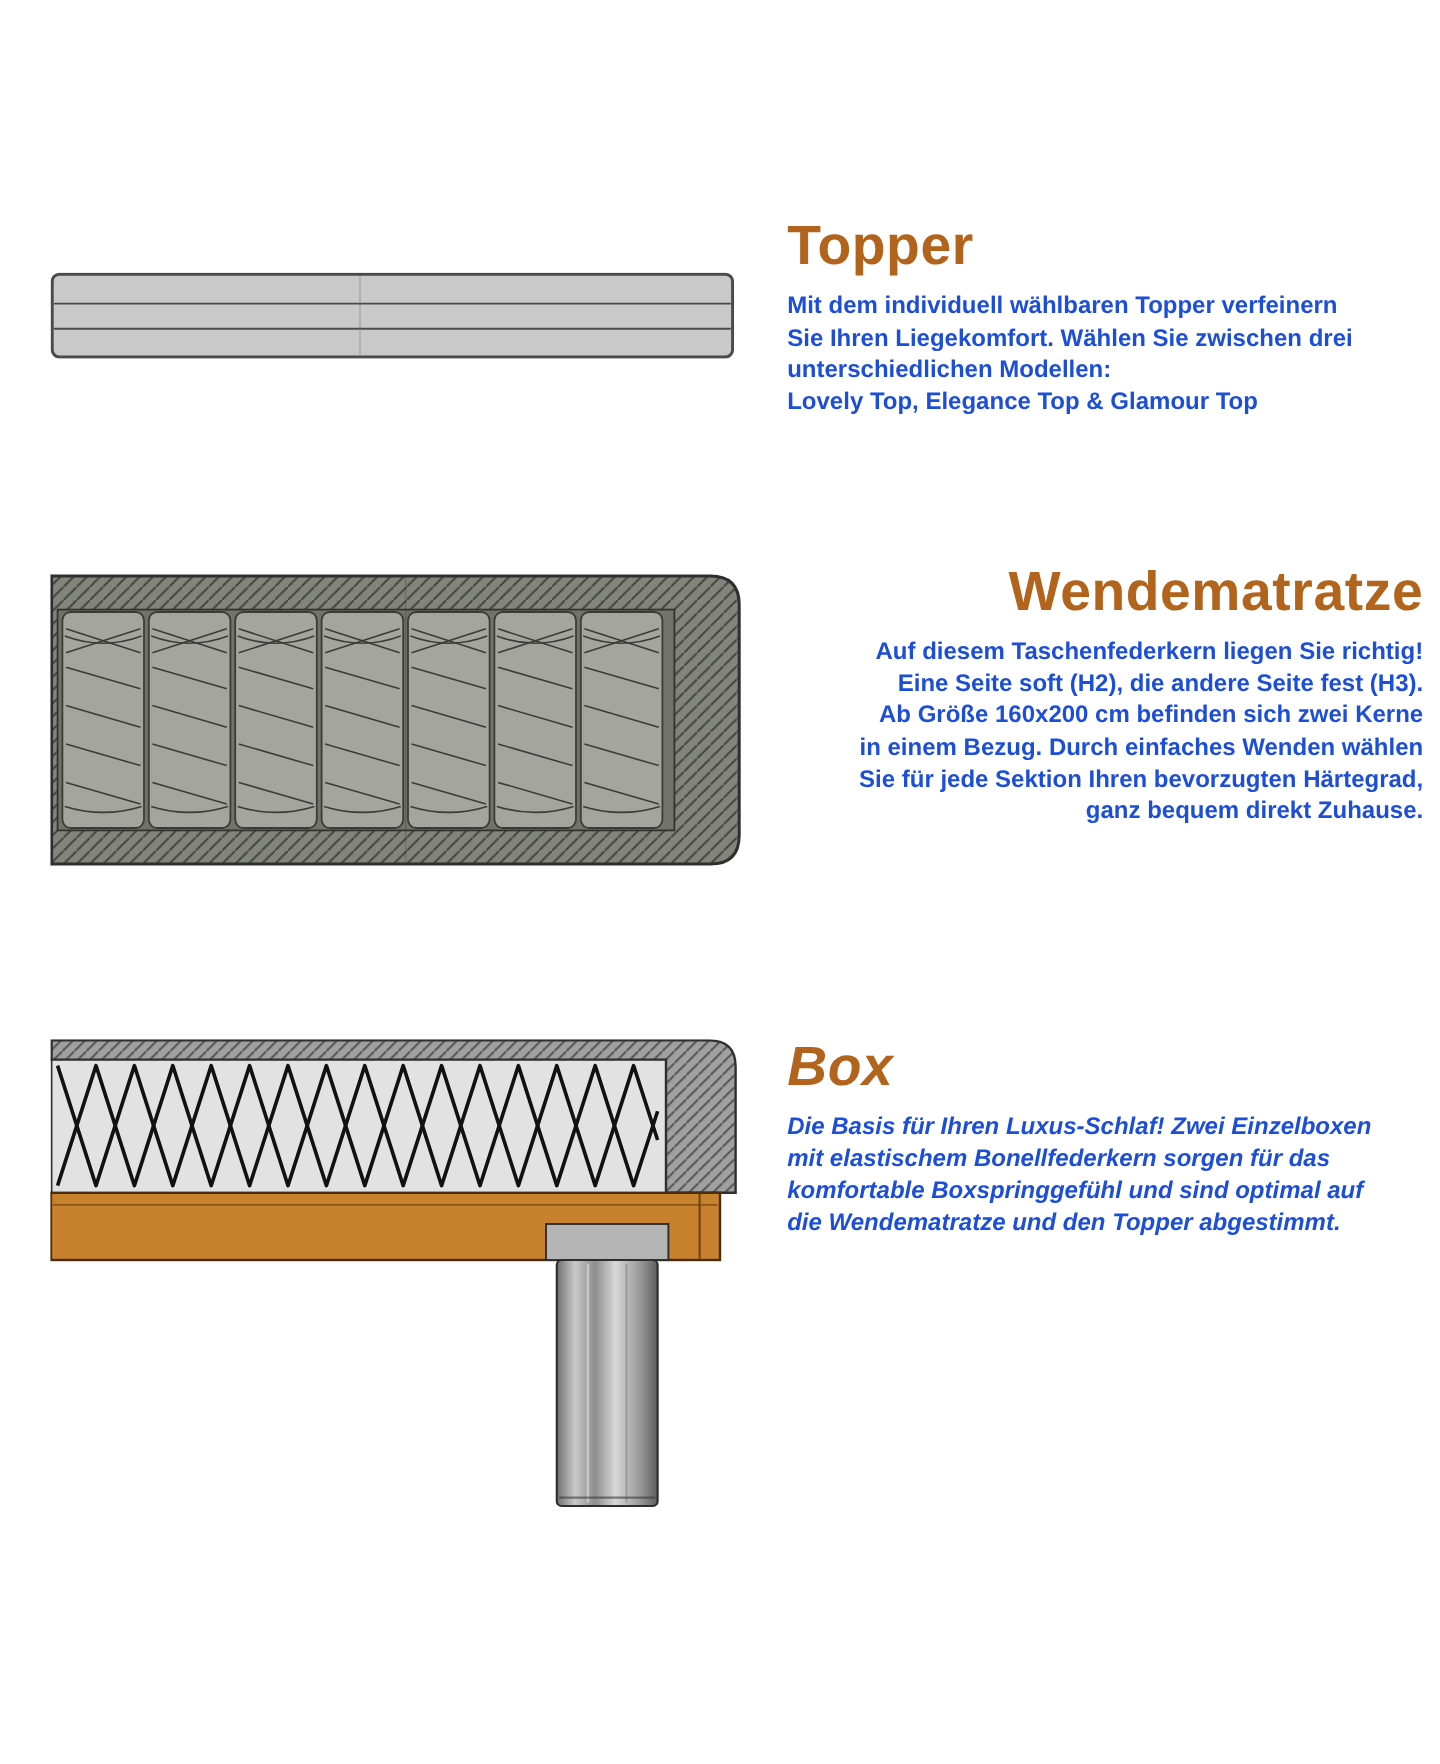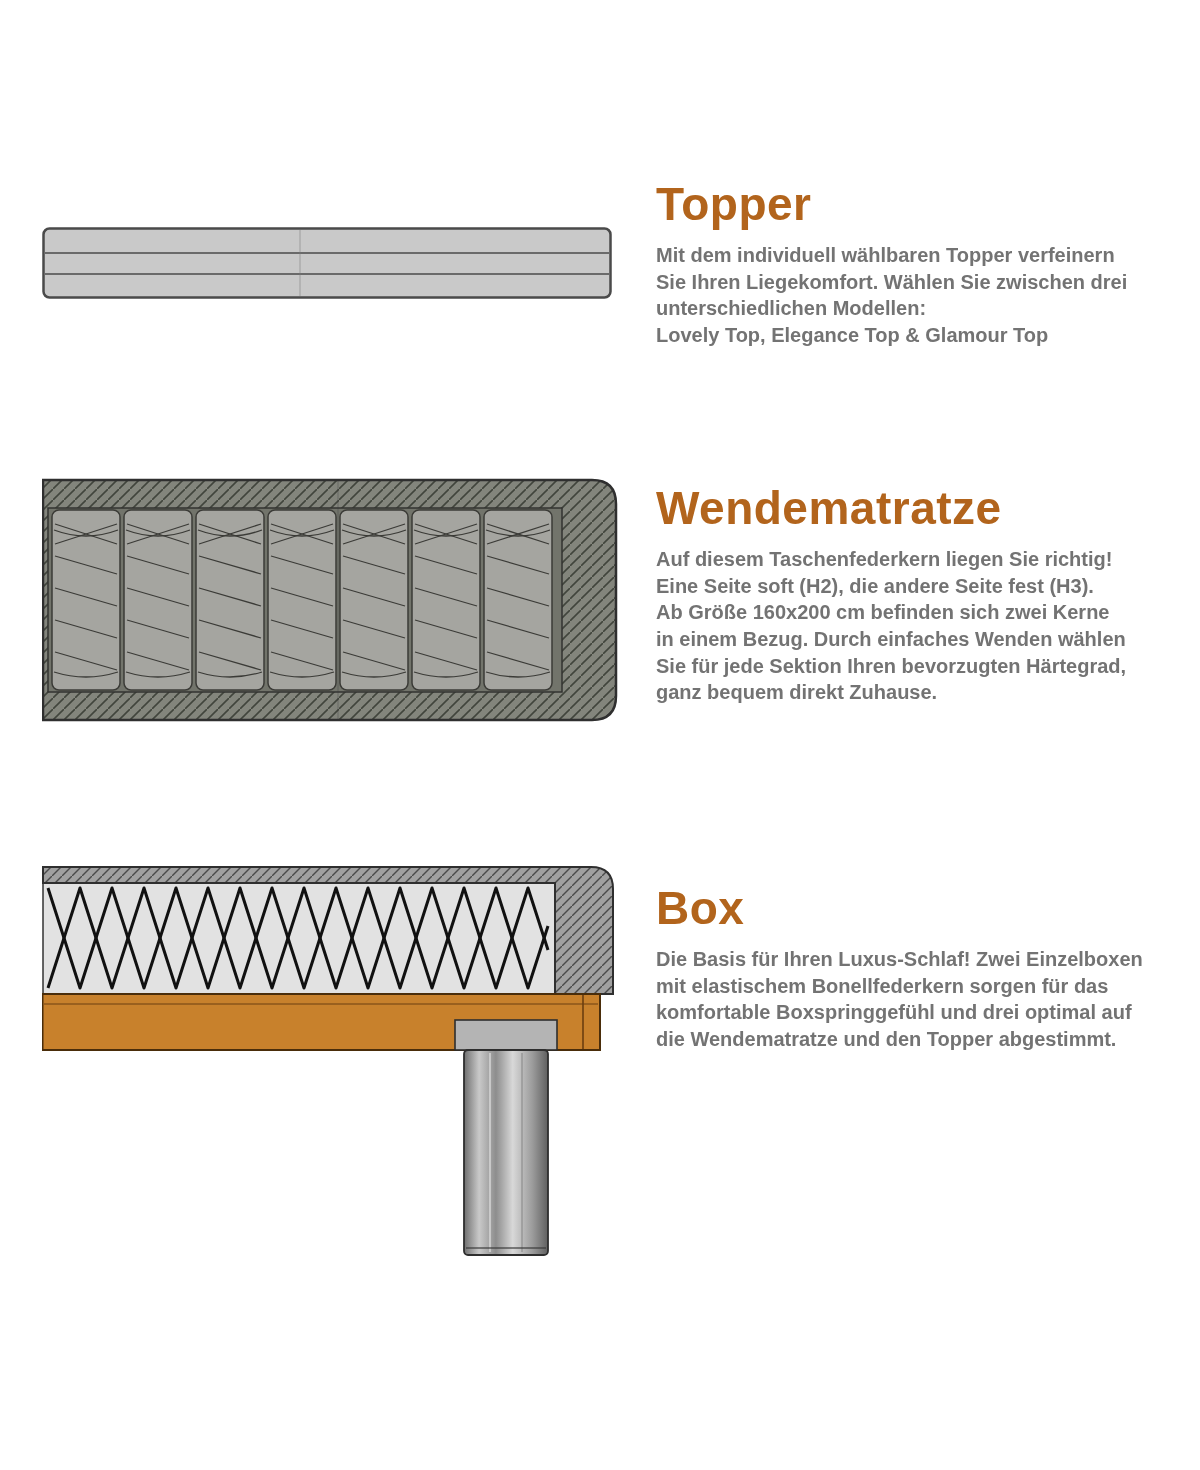--- a/index.html
+++ b/index.html
@@ -6,31 +6,31 @@
   .canvas{
     position:relative;width:1200px;height:1470px;background:#ffffff;overflow:hidden;
     font-family:"Liberation Sans","DejaVu Sans",sans-serif;
   }
   .diagram{position:absolute;}
   #topper-diagram{left:42px;top:227px;width:570px;height:72px;}
   #mattress-diagram{left:42px;top:478px;width:576px;height:244px;}
   #box-diagram{left:42px;top:866px;width:576px;height:392px;}
   .text-block{position:absolute;left:656px;width:530px;}
   #topper-text{top:180px;}
-  #mattress-text{top:484px;}
-  #box-text{top:884px;}
+  #mattress-text{top:468px;text-align:right;}
+  #box-text{top:864px;font-style:italic;}
   .section-heading{
     margin:0 0 14px 0;
     font-weight:700;font-size:46px;line-height:1.05;
     color:#b2641c;letter-spacing:0.5px;
   }
   .section-body{
     margin:0;
     font-weight:700;font-size:20px;line-height:1.33;
-    color:#737373;white-space:pre-line;
+    color:#1d4ed8;white-space:pre-line;
   }
   svg{display:block;}
 </style>
 </head>
 <body>
 
 <div class="canvas">
 
   <div class="diagram" id="topper-diagram">
     <svg width="570" height="72" viewBox="0 0 570 72">
@@ -126,17 +126,17 @@
       <line x1="448" y1="187" x2="448" y2="386" stroke="#f0f0f0" stroke-width="2" opacity="0.5"></line>
       <line x1="480" y1="187" x2="480" y2="386" stroke="#555" stroke-width="1.5" opacity="0.35"></line>
       <line x1="424" y1="382" x2="504" y2="382" stroke="#3a3a3a" stroke-width="2" opacity="0.6"></line>
     </svg>
   </div>
 
   <div class="text-block" id="box-text">
     <h2 class="section-heading">Box</h2>
     <p class="section-body">Die Basis für Ihren Luxus-Schlaf! Zwei Einzelboxen
 mit elastischem Bonellfederkern sorgen für das
-komfortable Boxspringgefühl und drei optimal auf
+komfortable Boxspringgefühl und sind optimal auf
 die Wendematratze und den Topper abgestimmt.</p>
   </div>
 
 </div>
 
 </body></html>

